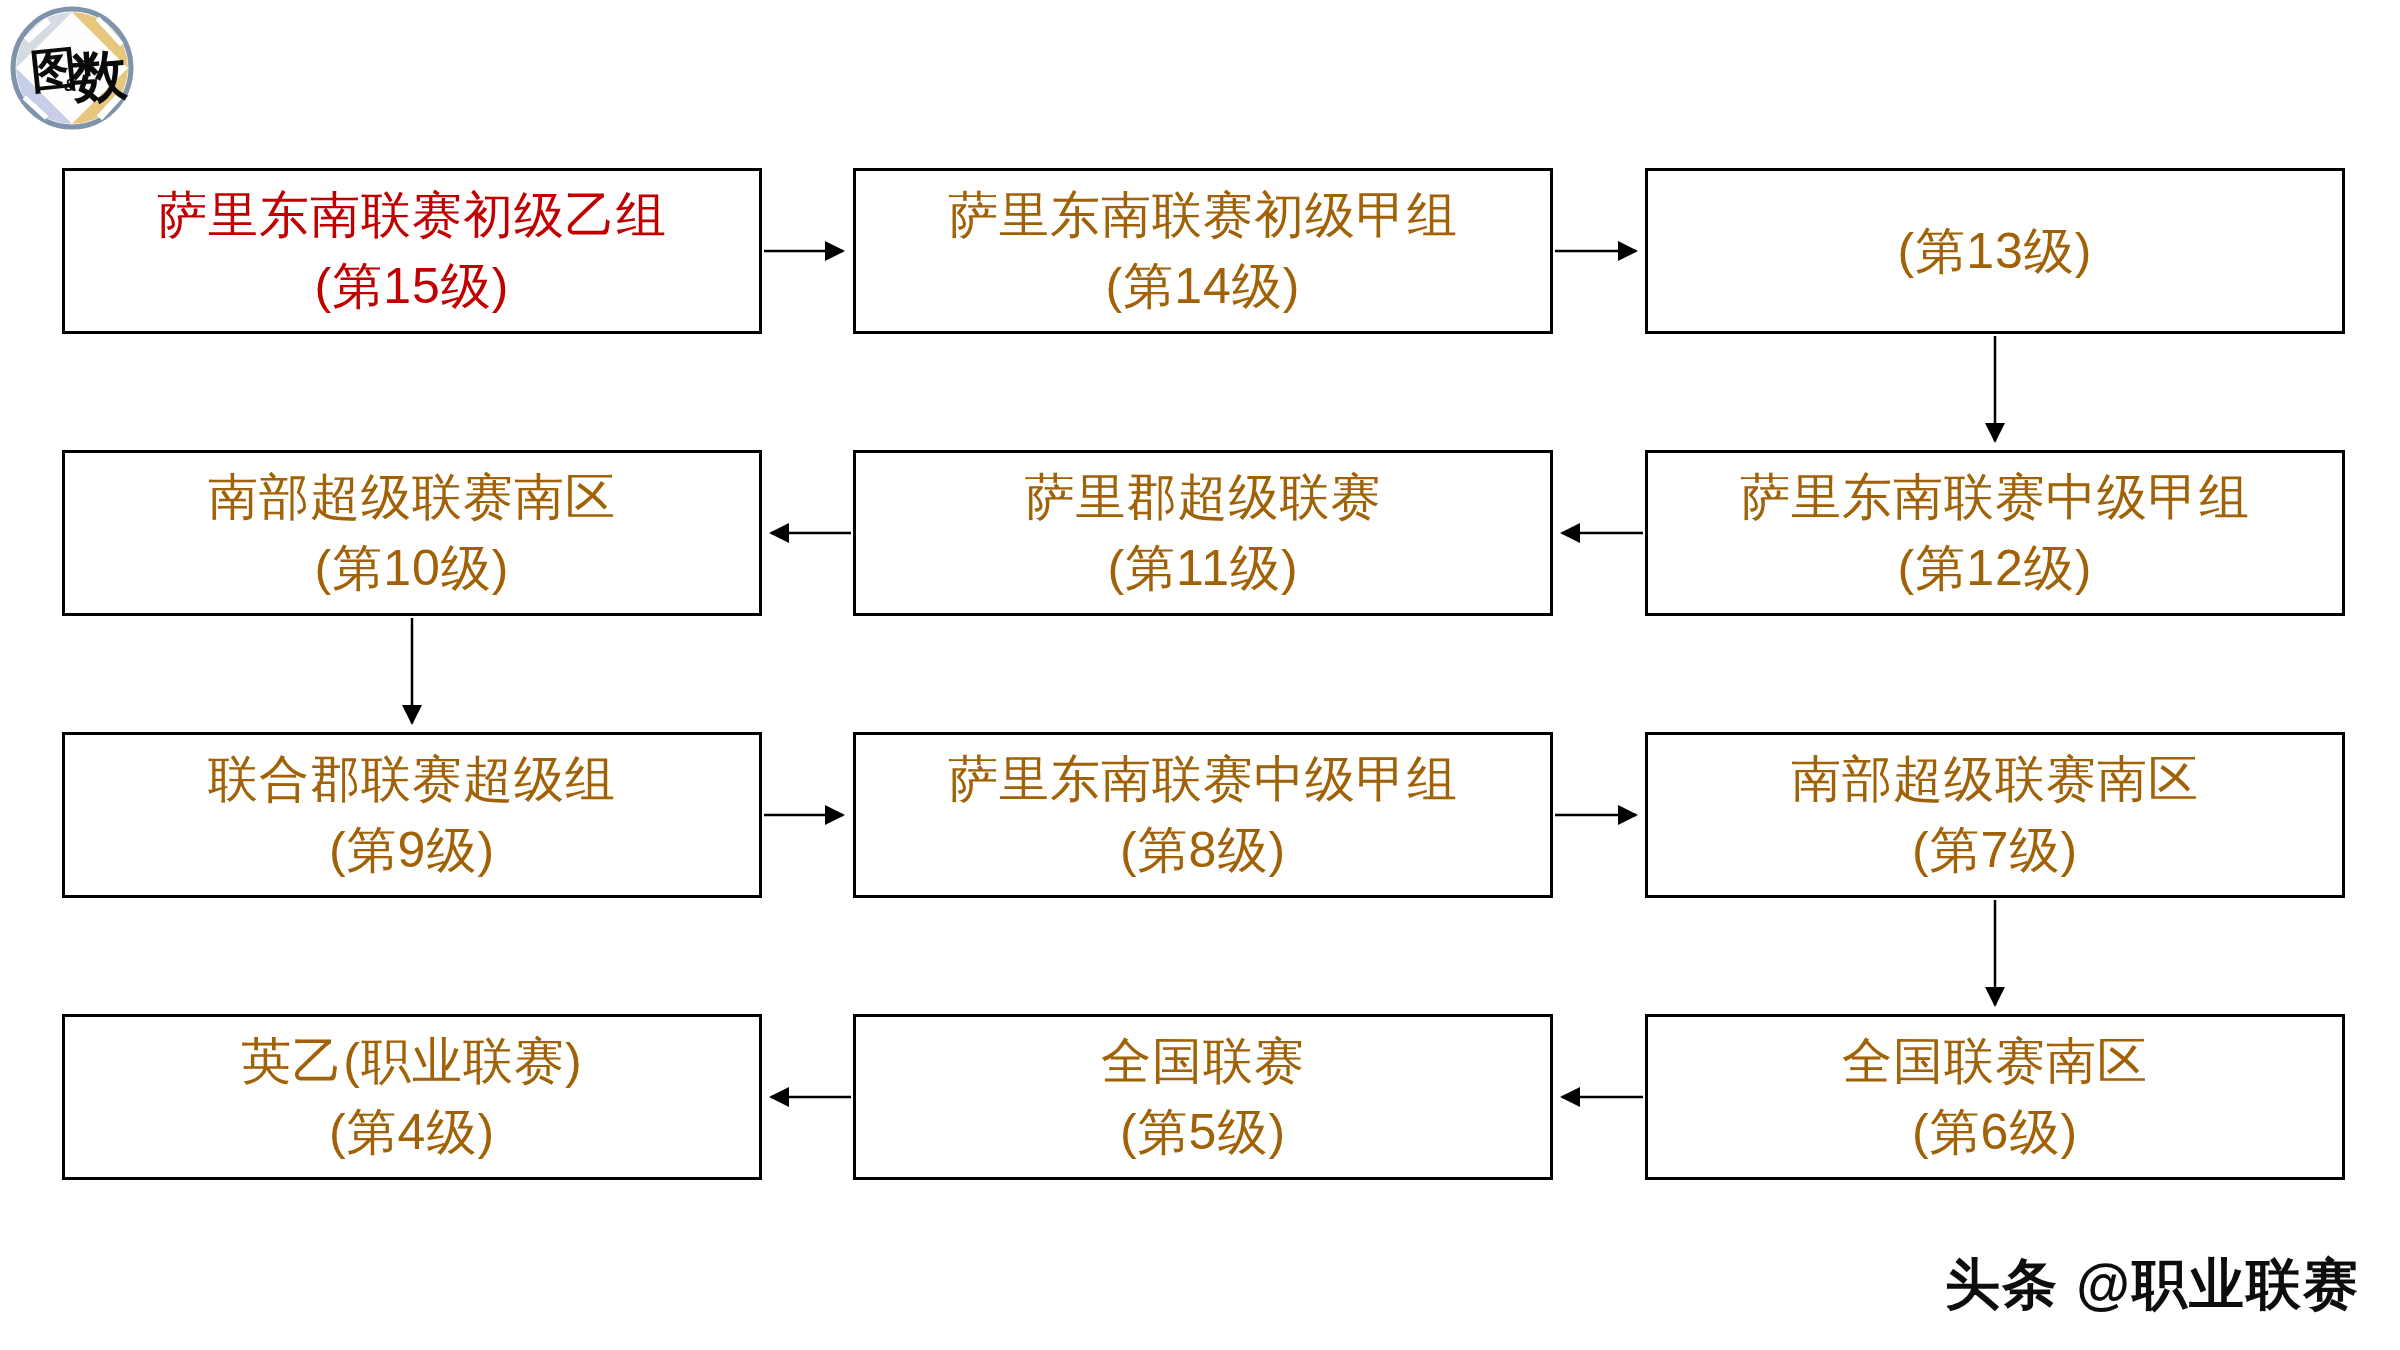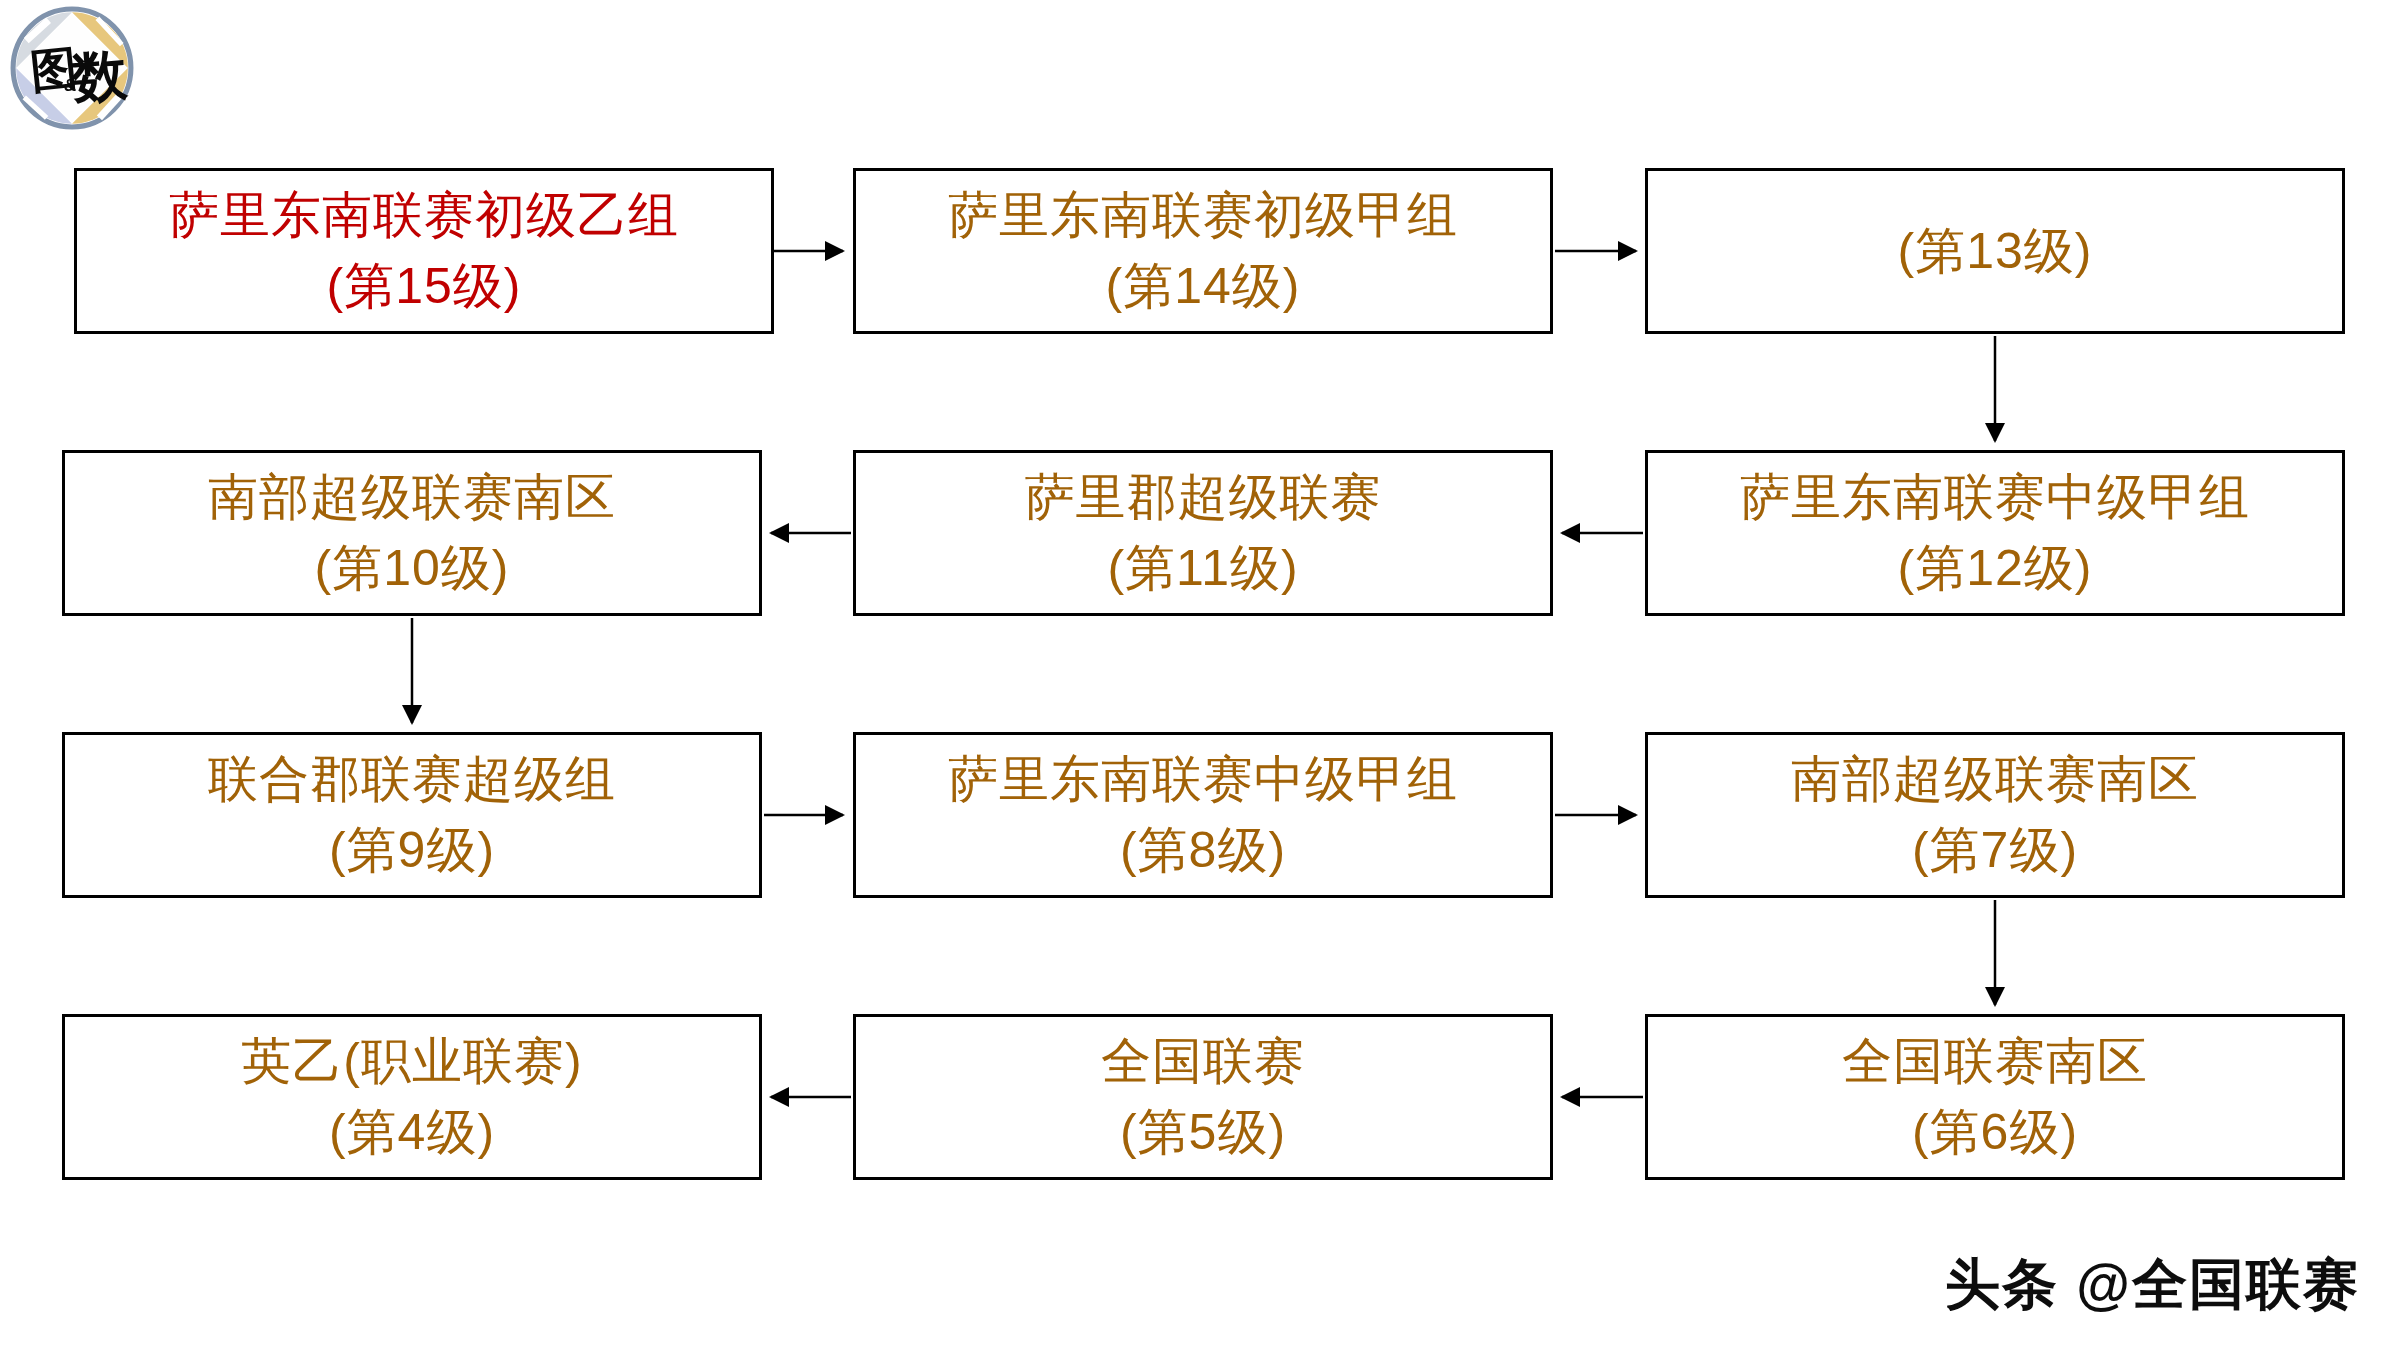--- a/index.html
+++ b/index.html
@@ -17,21 +17,21 @@
   
   .flow-node{
     position:absolute;width:700px;height:166px;
     background:#ffffff;border:3px solid var(--color-line,#000);
     display:flex;flex-direction:column;justify-content:center;align-items:center;
     text-align:center;color:#a16207;
   }
   .flow-node .node-name,.flow-node .node-level{
     font-size:50px;line-height:71px;white-space:nowrap;letter-spacing:1px;
   }
-  .flow-node.highlight{color:var(--color-highlight,#C00000);margin-left:12px;}
+  .flow-node.highlight{color:var(--color-highlight,#C00000);}
   .c1{left:62px}.c2{left:853px}.c3{left:1645px}
   .r1{top:168px}.r2{top:450px}.r3{top:732px}.r4{top:1014px}
 
   
   .arrows{position:absolute;left:0;top:0;width:2400px;height:1350px;pointer-events:none;}
   .arrows line{stroke:var(--color-line,#000);stroke-width:2.5;}
 
   
   .watermark{
     position:absolute;right:40px;top:1248px;
@@ -124,15 +124,15 @@
   </div>
   <div class="flow-node r4 c2">
     <div class="node-name">全国联赛</div>
     <div class="node-level">(第5级)</div>
   </div>
   <div class="flow-node r4 c1">
     <div class="node-name">英乙(职业联赛)</div>
     <div class="node-level">(第4级)</div>
   </div>
 
-  <div class="watermark">头条 @全国联赛</div>
+  <div class="watermark">头条 @职业联赛</div>
 
 </div>
 
 </body></html>

